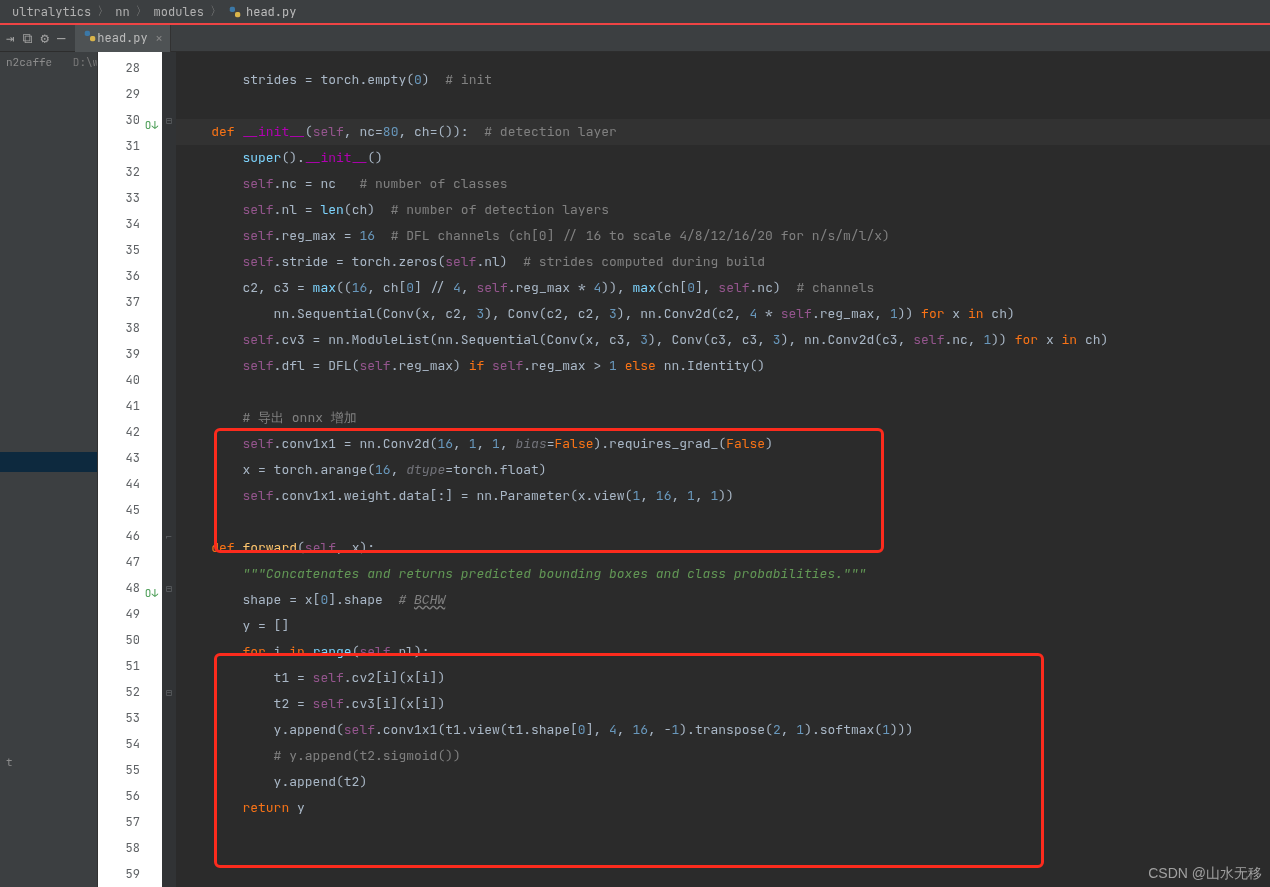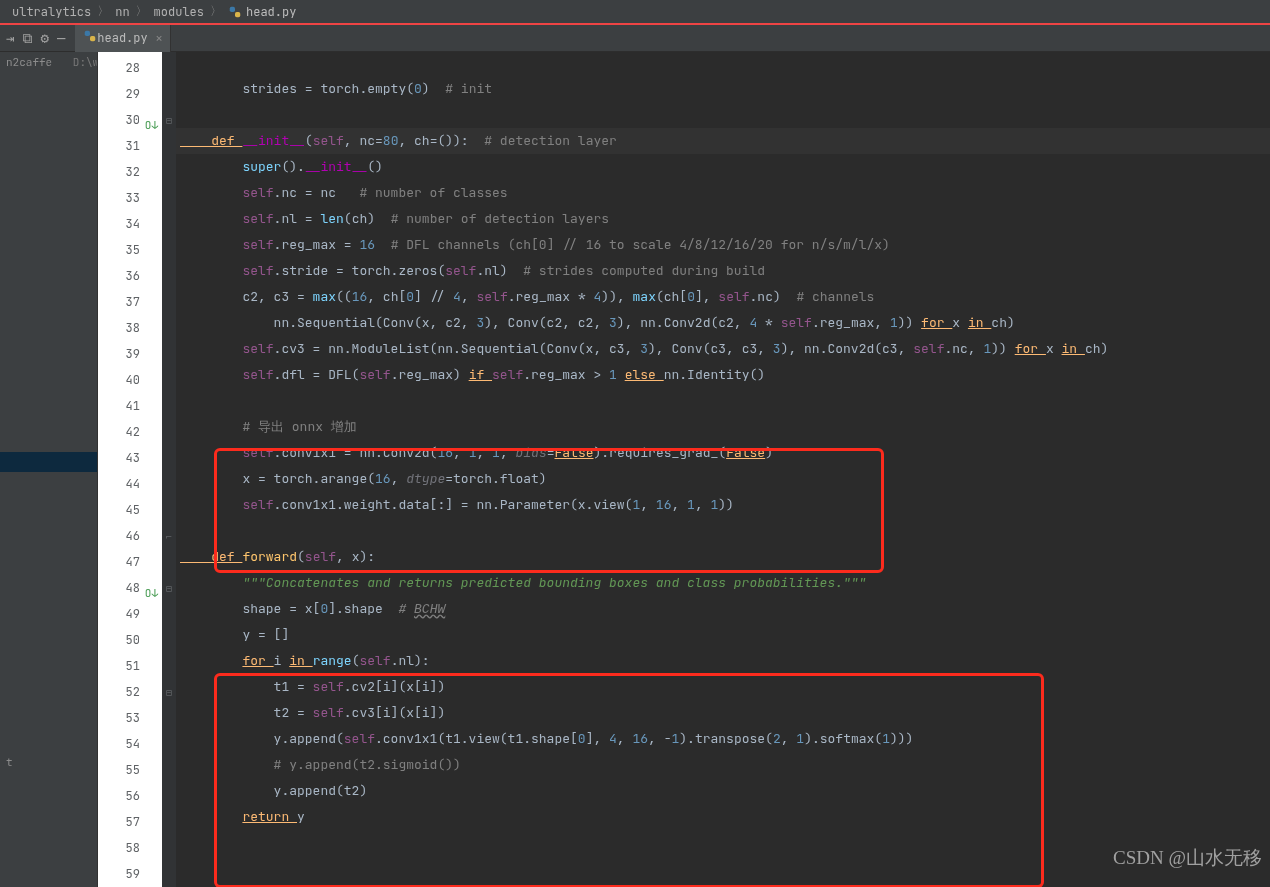--- a/index.html
+++ b/index.html
@@ -21,39 +21,39 @@
   .sidebar-item { padding:3px 6px; white-space:nowrap; overflow:hidden; }
   .sidebar-item.sel { background:#0d293e; color:#bbb; }
   .sidebar-sub { padding-left:14px; color:#777; }
 
   .editor { flex:1; display:flex; background:#2b2b2b; position:relative; }
   .gutter { width:64px; background:#ffffff; text-align:right; padding-top:3px; color:#606366; font-size:12px; user-select:none; }
   .gutter .ln { height:26px; line-height:26px; padding-right:22px; position:relative; }
   .gutter .ln .mark { position:absolute; right:4px; top:5px; color:#499c54; font-size:11px; }
   .fold-col { width:14px; background:#313335; padding-top:3px; }
   .fold-col .fc { height:26px; display:flex; align-items:center; justify-content:center; color:#606366; font-size:10px; }
-  .code { flex:1; padding-top:4px; position:relative;margin-top:20px; }
+  .code { flex:1; padding-top:15px; position:relative; }
   .code .line { height:26px; line-height:26px; white-space:pre; font-size:13px; padding-left:4px; position:relative; }
   .code .line.hl { background:#323232; }
 
   
-  .k { color:#fdba74;text-decoration:underline; }        
+  .k { color:#f97316; }        
   .n { color:#6897bb; }        
   .c { color:#808080; }        
   .ci { color:#808080; font-style:italic; }
   .slf { color:#94558d; }      
   .fn { color:#ffc66d; }       
   .mag { color:#b200b2; }      
   .b { color:#7dd3fc; }
   .d { color:#72737a; font-style:italic; }
   .doc { color:#629755; font-style:italic; }
   .u { text-decoration-line:underline; text-decoration-style:wavy; text-decoration-color:#808080;font-family:Liberation Mono, monospace; }
 
   .redbox { position:absolute; border:3px solid #fc2b1d; border-radius:6px; pointer-events:none; }
-  .watermark { position:absolute; right:8px; bottom:16px; color:#c7c7c7; font-size:19px; font-family:Liberation Serif, serif; opacity:0.75; }
+  .watermark { position:absolute; right:8px; bottom:4px; color:#c7c7c7; font-size:14px; font-family:Liberation Sans, sans-serif; opacity:0.75; }
 
   .py-svg { width:14px; height:14px; }
 </style>
 </head>
 <body>
 
 <div class="breadcrumb">
   <span>ultralytics</span>
   <span class="sep">〉</span>
   <span>nn</span>

